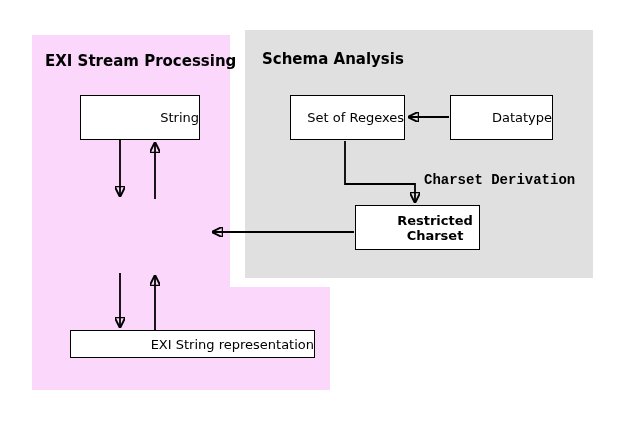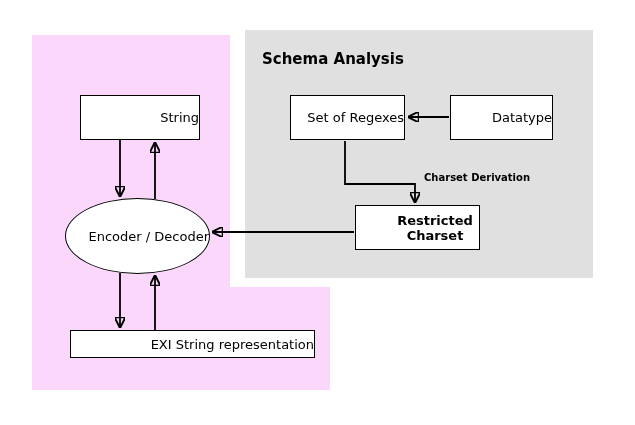--- a/index.html
+++ b/index.html
@@ -42,23 +42,24 @@
   .node-datatype    { left: 450px; top: 95px;  width: 103px; height: 45px; }
   .node-restricted  { left: 355px; top: 205px; width: 125px; height: 45px; font-weight: bold; }
   .node-restricted .node-label { max-width: 88px; }
   .node-exi-string  { left: 70px;  top: 330px; width: 245px; height: 28px; }
   .node-encoder {
     left: 65px; top: 198px; width: 145px; height: 76px;
     border-radius: 50%;
   }
   .edge-label {
     position: absolute;
-    font-size: 10px;
+    font-size: 14px;
     font-weight: bold;
     white-space: nowrap;
+    font-family: Liberation Mono, monospace;
   }
   .label-charset-derivation { left: 424px; top: 172px; }
   .arrows {
     position: absolute;
     left: 0; top: 0;
     width: 635px; height: 425px;
     pointer-events: none;
   }
   .arrows path, .arrows line {
     stroke: var(--line, #000000);
@@ -68,20 +69,21 @@
 </style>
 </head>
 <body>
 
 <div class="canvas">
 
   <div class="region region-exi-main"></div>
   <div class="region region-exi-ext"></div>
   <div class="region region-schema"></div>
 
+  <div class="region-title title-exi">EXI Stream Processing</div>
   <div class="region-title title-schema">Schema Analysis</div>
 
   <svg class="arrows" viewBox="0 0 635 425">
     <defs>
       <marker id="arrow" viewBox="0 0 10 10" refX="9" refY="5" markerWidth="6" markerHeight="6" orient="auto">
         <path d="M0,0 L10,5 L0,10 z" fill="#000" stroke="none"></path>
       </marker>
     </defs>
     <line x1="120" y1="140" x2="120" y2="196" marker-end="url(#arrow)"></line>
     <line x1="155" y1="199" x2="155" y2="143" marker-end="url(#arrow)"></line>
@@ -89,23 +91,20 @@
     <line x1="155" y1="330" x2="155" y2="276" marker-end="url(#arrow)"></line>
     <line x1="449" y1="117" x2="409" y2="117" marker-end="url(#arrow)"></line>
     <path d="M345,141 L345,184 L415,184 L415,202" marker-end="url(#arrow)"></path>
     <line x1="354" y1="232" x2="213" y2="232" marker-end="url(#arrow)"></line>
   </svg>
 
   <div class="node node-string">
     <span class="node-label">String</span>
   </div>
 
-  <div class="node node-encoder">
-    <span class="node-label">Encoder / Decoder</span>
-  </div>
 
   <div class="node node-exi-string">
     <span class="node-label">EXI String representation</span>
   </div>
 
   <div class="node node-regexes">
     <span class="node-label">Set of Regexes</span>
   </div>
 
   <div class="node node-datatype">

